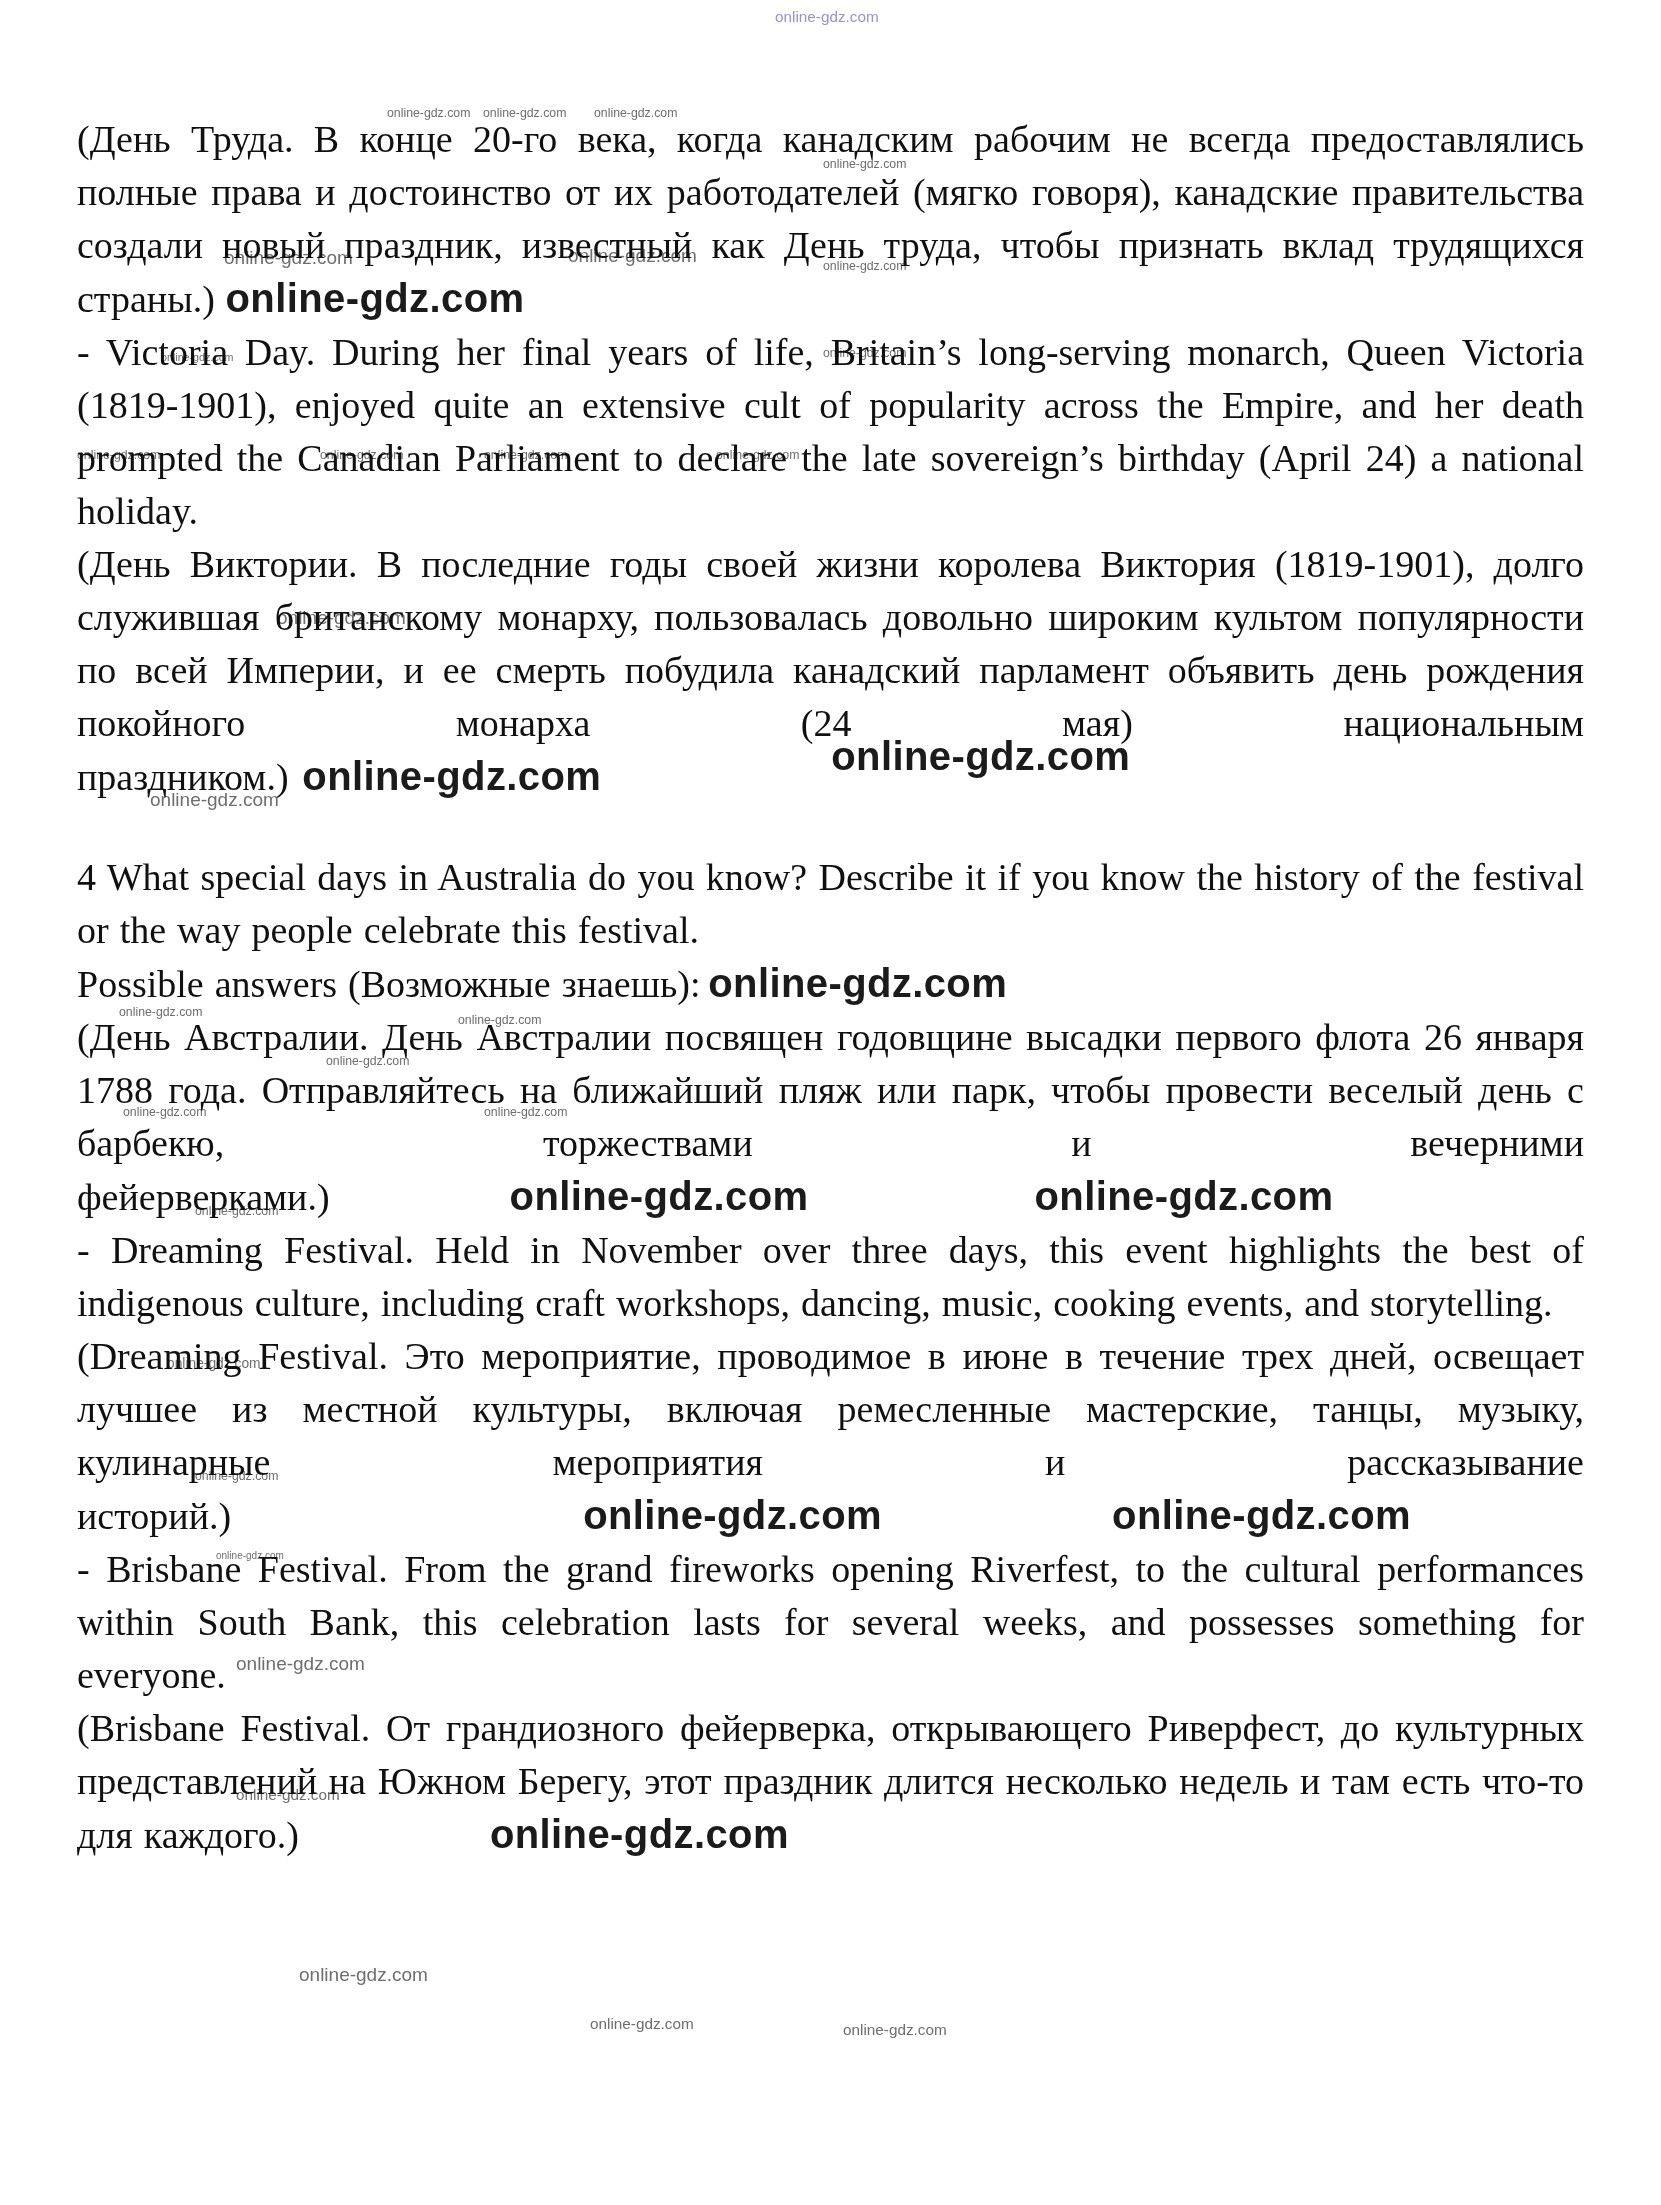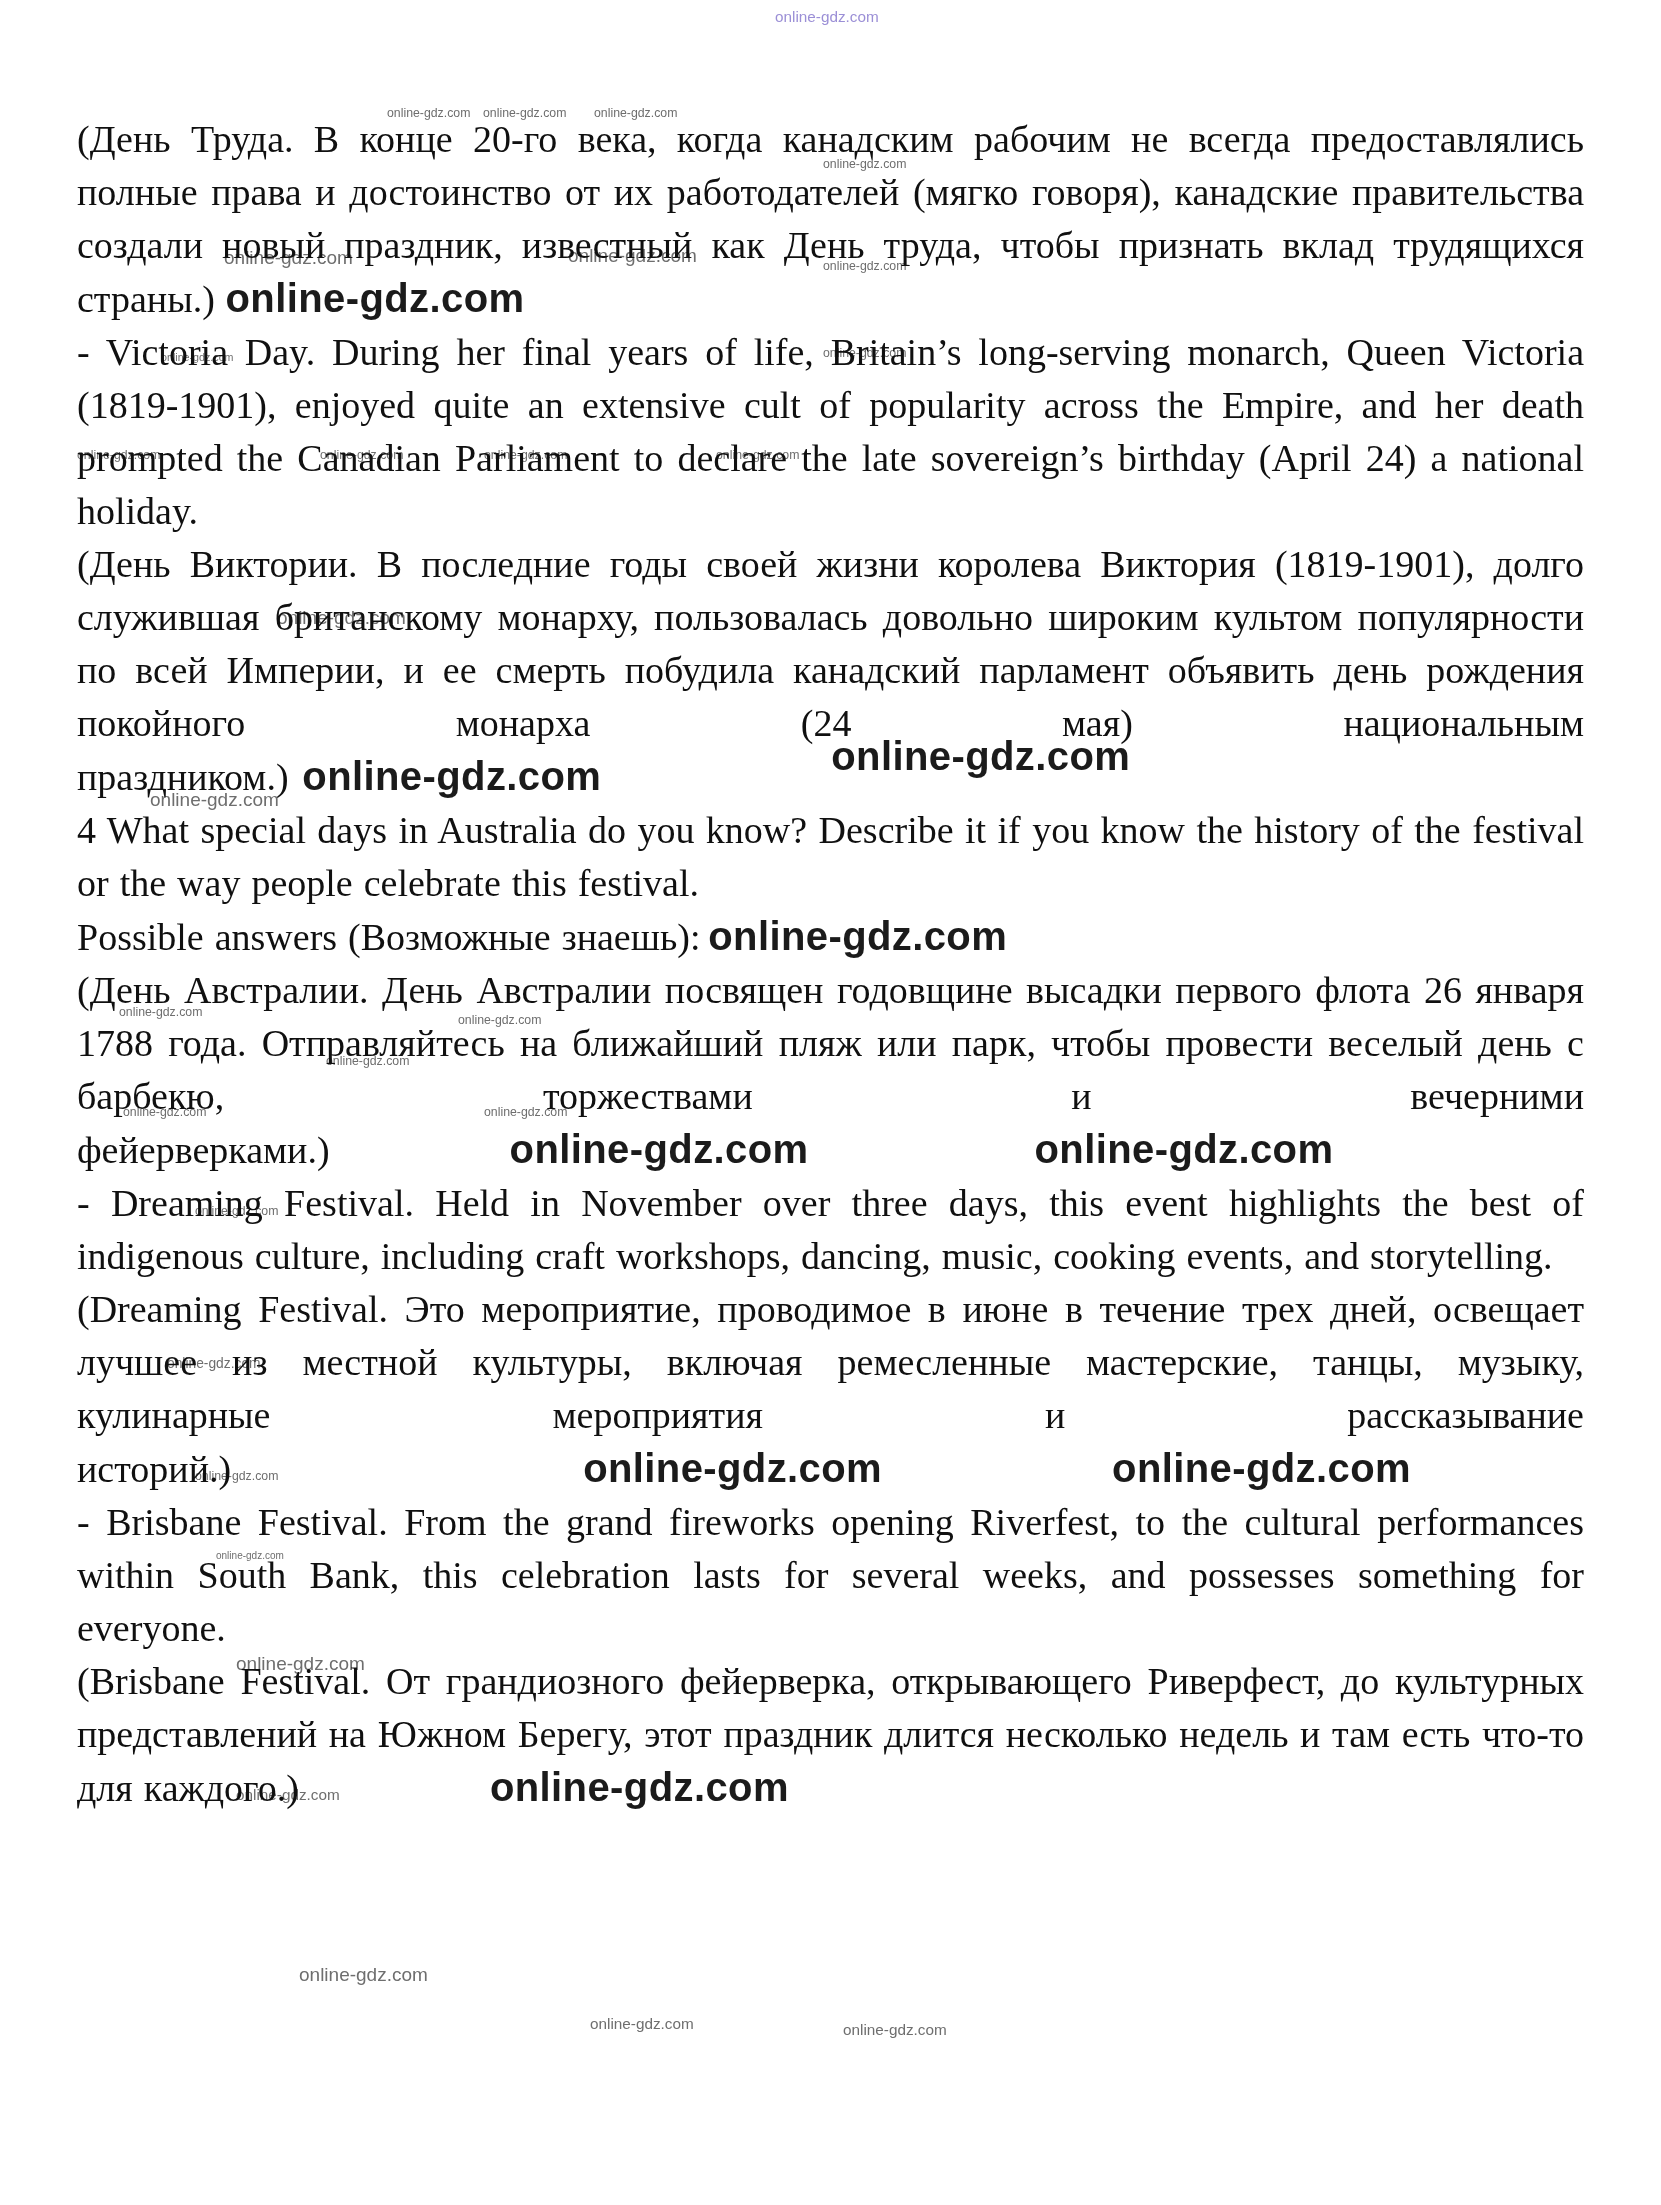--- a/index.html
+++ b/index.html
@@ -18,21 +18,21 @@
     padding: 113px 77px 0 77px;
     position: relative;
   }
   p.para {
     margin: 0;
     font-size: 38px;
     line-height: 53px;
     text-align: justify;
     word-spacing: 1.5px;
   }
-  p.q-gap { }
+  p.q-gap { margin-top: 47px; }
   .wm-big {
     font-family: "Liberation Sans", sans-serif;
     font-weight: 700;
     font-size: 40px;
     color: #1b1b1b;
     letter-spacing: 0.4px;
     white-space: nowrap;
   }
   .wm-mid {
     font-family: "Liberation Sans", sans-serif;

